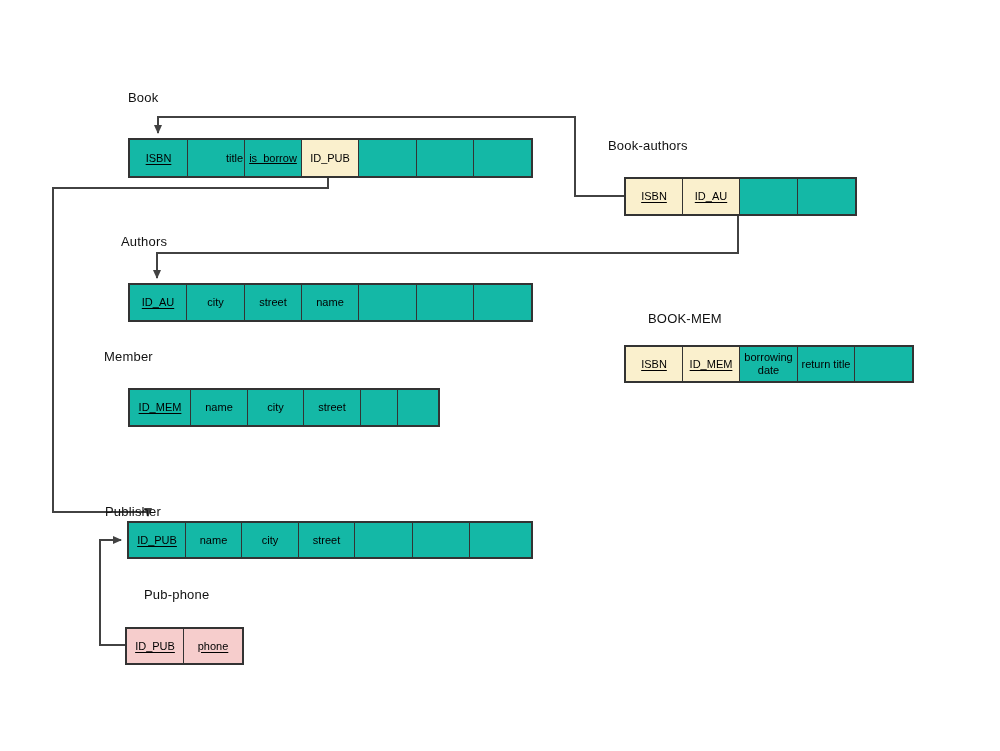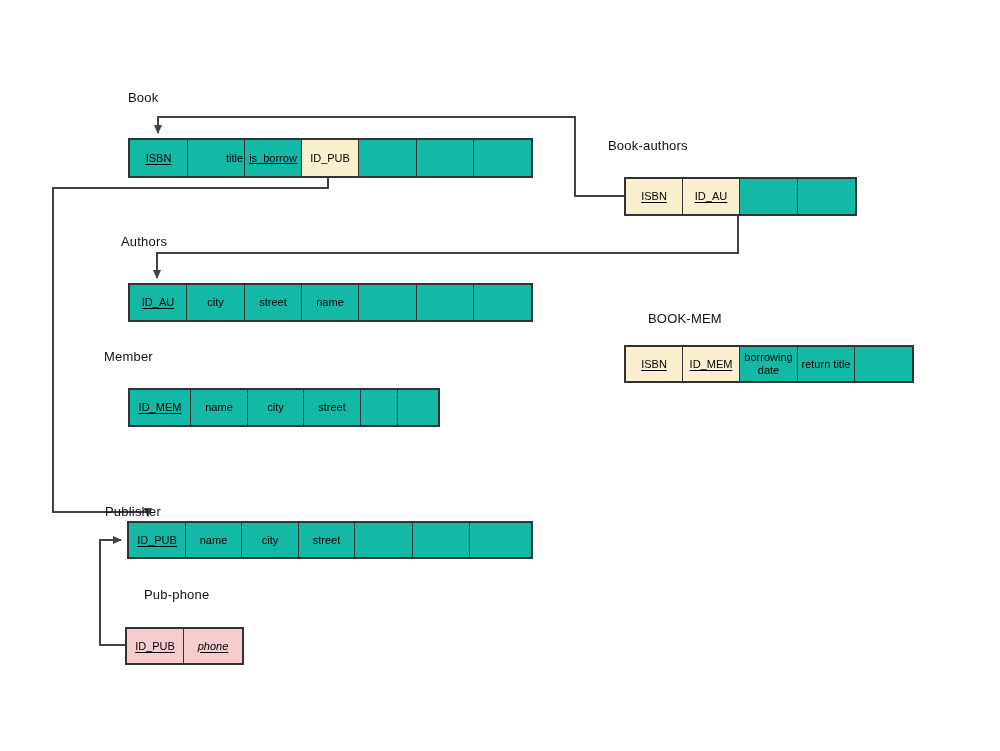--- a/index.html
+++ b/index.html
@@ -204,18 +204,18 @@
         </div>
         <div class="cell" style="width: 61px;">
           <span></span>
         </div>
       </div>
       <div class="tbl-title" style="left: 107px; top: 587px; margin-left: 37px;">Pub-phone</div>
       <div class="tbl" style="left: 125px; top: 627px; height: 38px;">
         <div class="cell fill-pink pk" style="width: 57px;">
           <span>ID_PUB</span>
         </div>
-        <div class="cell fill-pink pk" style="width: 58px; font-style: italic;">
+        <div class="cell fill-pink pk" style="width: 58px;">
           <span>phone</span>
         </div>
       </div>
     </div>
 </div>
 
 </body></html>

